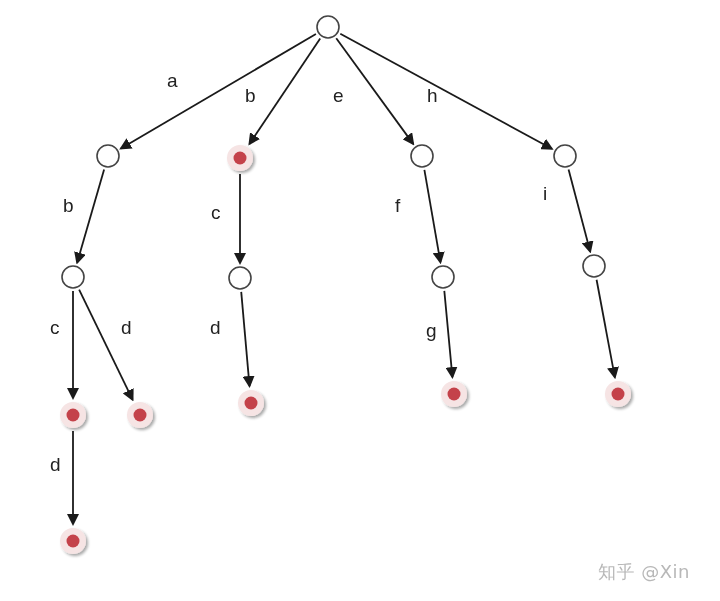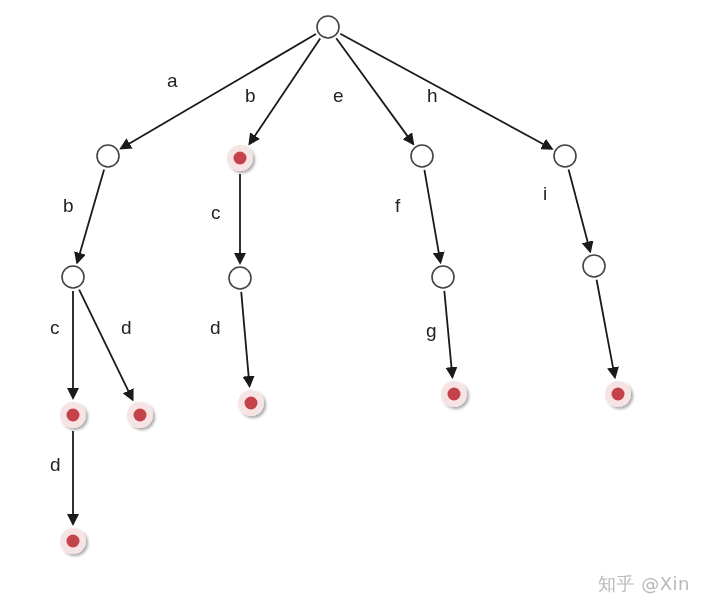--- a/index.html
+++ b/index.html
@@ -1,19 +1,19 @@
 <!DOCTYPE html>
 <html><head>
   <meta charset="utf-8">
   <style>
     html, body { margin: 0; padding: 0; background: #ffffff; }
     body { width: 720px; height: 601px; overflow: hidden; position: relative; font-family: "Liberation Sans", sans-serif; }
     #canvas { position: absolute; left: 0; top: 0; width: 720px; height: 601px; }
     .edge-label { font-family: "Liberation Sans", sans-serif; font-size: 19px; fill: #222222; }
-    .watermark { position: absolute; left: 598px; top: 560px; font-family: "DejaVu Sans", sans-serif; font-size: 18px; color: #b8b8b8; letter-spacing: 0.5px; margin-top: 12px; }
+    .watermark { position: absolute; left: 598px; top: 560px; font-family: "DejaVu Sans", sans-serif; font-size: 18px; color: #b8b8b8; letter-spacing: 0.5px; }
   </style>
 </head>
 <body>
 
 <svg id="canvas" width="720" height="601" viewBox="0 0 720 601" xmlns="http://www.w3.org/2000/svg">
   <defs>
     <marker id="arrowhead" markerWidth="12" markerHeight="12" refX="10" refY="6" orient="auto" markerUnits="userSpaceOnUse">
       <path d="M0,0 L12,6 L0,12 Z" fill="#1a1a1a"></path>
     </marker>
     <filter id="softshadow" x="-50%" y="-50%" width="200%" height="200%">

